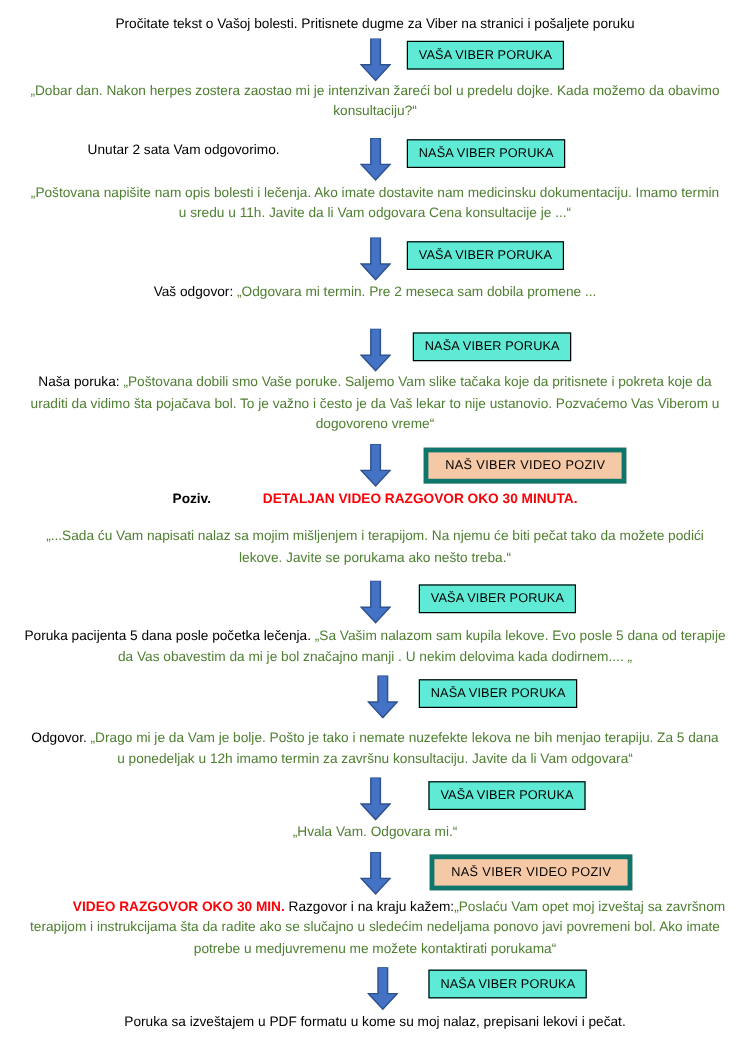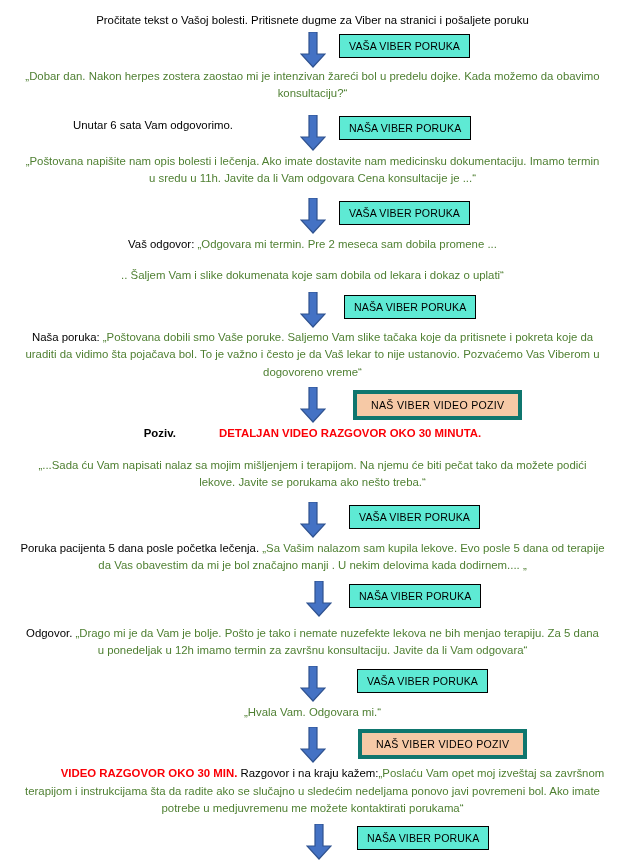--- a/index.html
+++ b/index.html
@@ -91,21 +91,21 @@
       </svg>
     </div>
     <div class="badge" style="left:331px; top:4px;">VAŠA VIBER PORUKA</div>
   </div>
 
   <p class="para green">„Dobar dan. Nakon herpes zostera zaostao mi je intenzivan žareći bol u predelu dojke. Kada možemo da obavimo konsultaciju?“</p>
 
   <div class="spacer-m"></div>
 
   <div class="flowrow" style="height:40px;">
-    <div style="position:absolute; left:0; top:6px; width:290px; text-align:center; font-size:11.4px; color:#000;">Unutar 6 sata Vam odgovorimo.</div>
+    <div style="position:absolute; left:0; top:6px; width:290px; text-align:center; font-size:11.4px; color:#000;">Unutar 2 sata Vam odgovorimo.</div>
     <div class="arrow" style="left:292px; top:2px;">
       <svg width="26" height="36" viewBox="0 0 26 36" xmlns="http://www.w3.org/2000/svg">
         <polygon points="9,0 17,0 17,22 25,22 13,35 1,22 9,22" fill="#4472C4" stroke="#2F528F" stroke-width="1.2"></polygon>
       </svg>
     </div>
     <div class="badge" style="left:331px; top:3px;">NAŠA VIBER PORUKA</div>
   </div>
 
   <p class="para green" style="padding:0 14px;">„Poštovana napišite nam opis bolesti i lečenja. Ako imate dostavite nam medicinsku dokumentaciju. Imamo termin u sredu u 11h. Javite da li Vam odgovara  Cena konsultacije je ...“</p>
 
@@ -119,21 +119,20 @@
     </div>
     <div class="badge" style="left:331px; top:3px;">VAŠA VIBER PORUKA</div>
   </div>
 
   <p class="para">
     <span class="black">Vaš odgovor:  </span><span class="green">„Odgovara mi termin. Pre 2 meseca sam dobila promene ...</span>
   </p>
 
   <div class="spacer-l"></div>
 
-  <p class="para green">.. Šaljem Vam i slike dokumenata koje sam dobila od lekara i dokaz o uplati“</p>
 
   <div class="spacer-s"></div>
 
   <div class="flowrow">
     <div class="arrow" style="left:292px; top:1px;">
       <svg width="26" height="36" viewBox="0 0 26 36" xmlns="http://www.w3.org/2000/svg">
         <polygon points="9,0 17,0 17,22 25,22 13,35 1,22 9,22" fill="#4472C4" stroke="#2F528F" stroke-width="1.2"></polygon>
       </svg>
     </div>
     <div class="badge" style="left:336px; top:4px;">NAŠA VIBER PORUKA</div>

